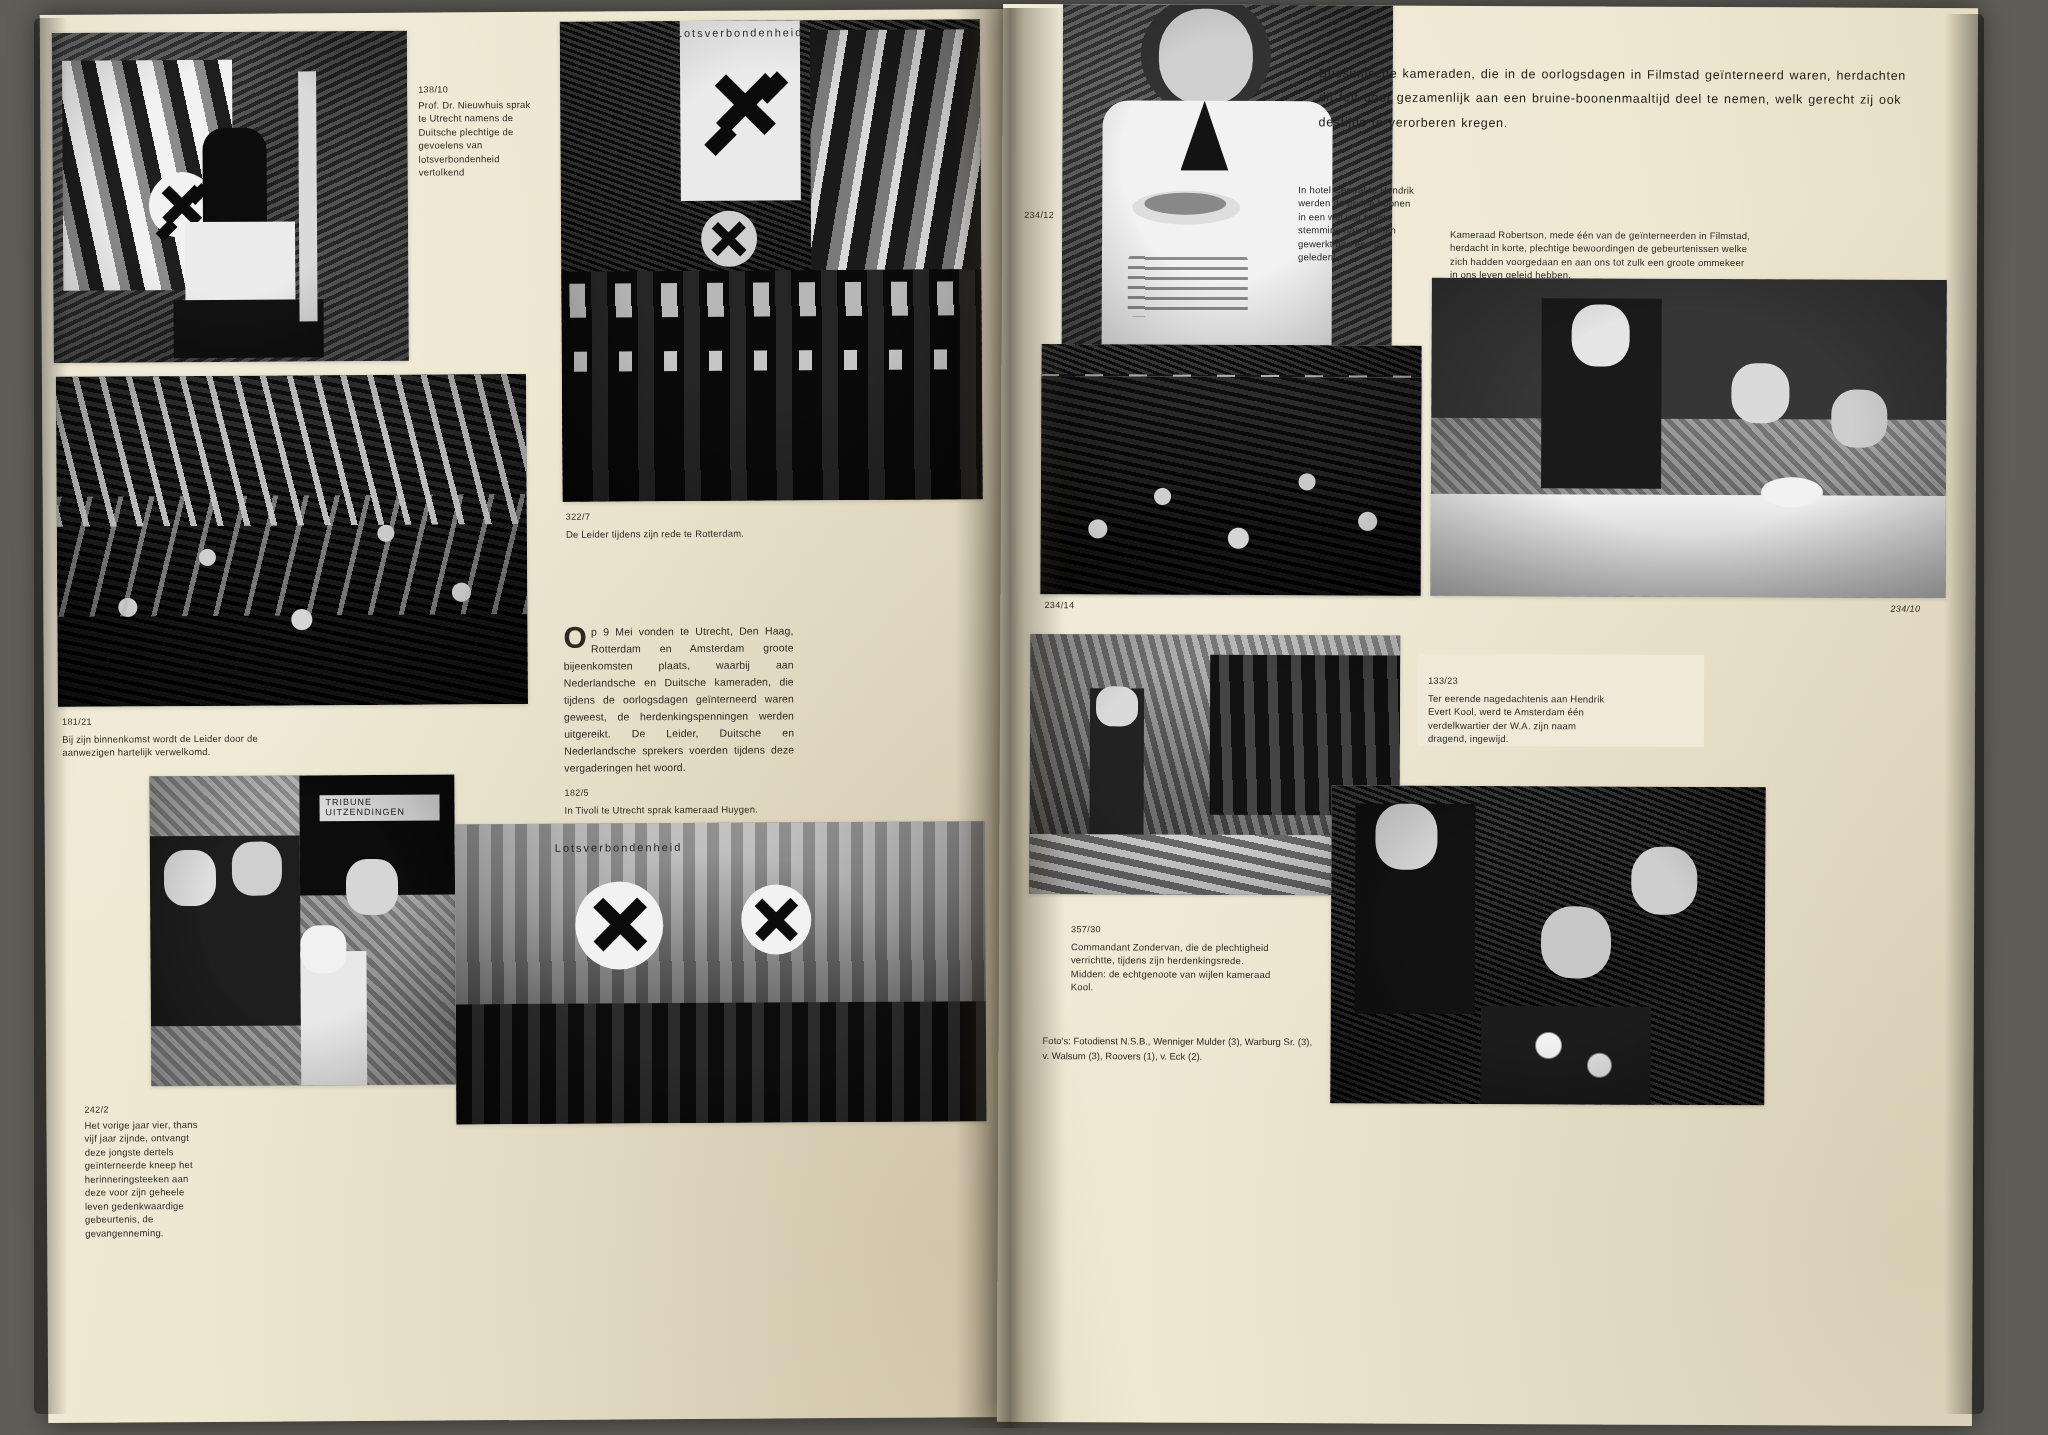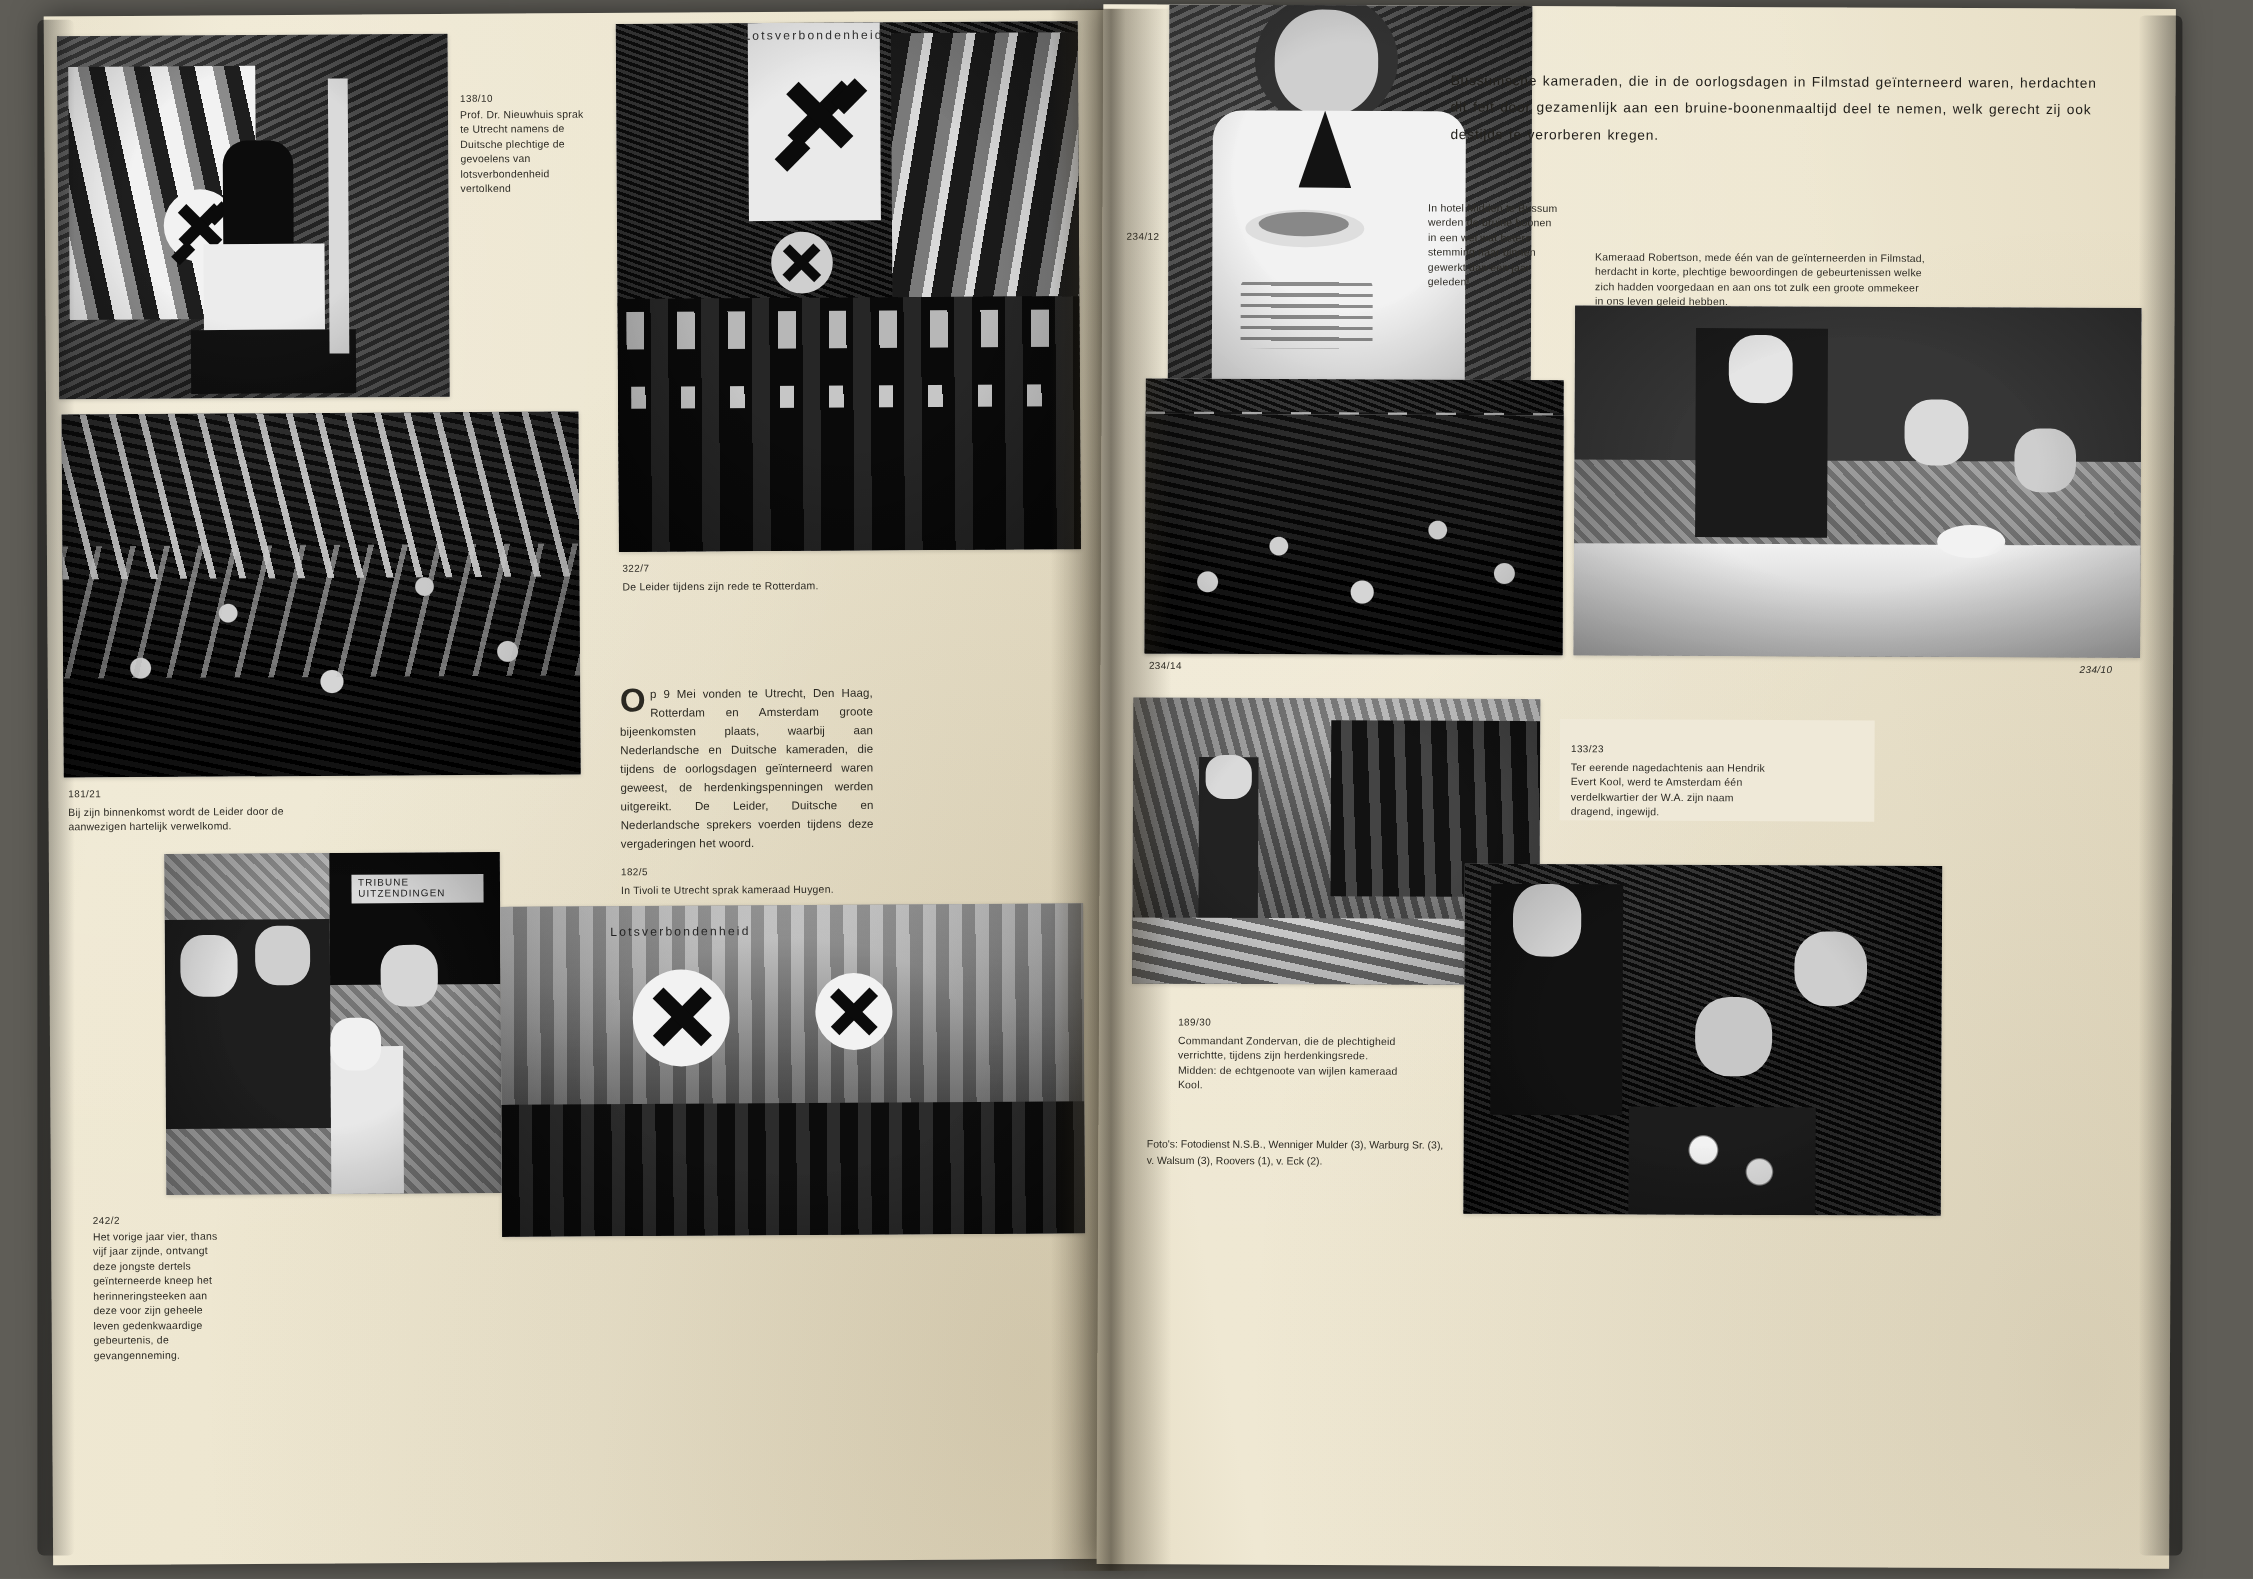--- a/index.html
+++ b/index.html
@@ -197,21 +197,21 @@
       <div style="position:absolute;left:96px;top:4px;width:94px;height:96px;background:#cfc9b8;border-radius:46%;"></div>
       <div style="position:absolute;left:40px;top:96px;width:230px;height:250px;background:#efe9da;border-radius:26px 26px 0 0;"></div>
       <div style="position:absolute;left:118px;top:96px;width:48px;height:70px;background:#1c1b18;clip-path:polygon(50% 0,100% 100%,0 100%);"></div>
       <div style="position:absolute;left:70px;top:186px;width:108px;height:34px;background:#ddd7c6;border-radius:50%;"></div>
       <div style="position:absolute;left:82px;top:188px;width:82px;height:22px;background:#8a877d;border-radius:50%;"></div>
       <div style="position:absolute;left:66px;top:250px;width:120px;height:62px;
            background:repeating-linear-gradient(0deg,#efe9da 0 7px,#8d8a80 7px 10px);border-radius:6px;"></div>
       <div class="vig"></div>
     </div>
     <div class="capnum" style="left:22px;top:206px;">234/12</div>
-    <div class="cap" style="left:296px;top:178px;width:122px;">In hotel Midden te Bussum werden de bruine boonen in een wel wat betere stemming naar binnen gewerkt dan een jaar geleden!</div>
+    <div class="cap" style="left:296px;top:178px;width:122px;">In hotel Central te Hendrik werden de bruine boonen in een wel wat betere stemming naar binnen gewerkt dan een jaar geleden!</div>
 
     <div class="lead" style="left:316px;top:56px;width:590px;">Bussumsche kameraden, die in de oorlogsdagen in Filmstad geïnterneerd waren, herdachten dit feit door gezamenlijk aan een bruine-boonenmaaltijd deel te nemen, welk gerecht zij ook destijds te verorberen kregen.</div>
 
     <div class="photo" style="left:40px;top:340px;width:380px;height:250px;">
       <div class="ink tex-dark"></div>
       <div style="position:absolute;left:0;top:30px;width:380px;height:120px;
            background:repeating-linear-gradient(90deg,#cfc9b8 0 18px,#1d1c19 18px 44px);opacity:.85;"></div>
       <div style="position:absolute;left:0;top:160px;width:380px;height:90px;background:#141413;"></div>
       <div class="vig"></div>
     </div>
@@ -240,21 +240,21 @@
     <div class="photo" style="left:30px;top:630px;width:370px;height:260px;">
       <div class="ink tex-street"></div>
       <div style="position:absolute;left:180px;top:20px;width:190px;height:160px;
            background:repeating-linear-gradient(88deg,#1b1a17 0 14px,#4b4941 14px 24px);"></div>
       <div style="position:absolute;left:60px;top:54px;width:54px;height:170px;background:#2a2923;"></div>
       <div style="position:absolute;left:66px;top:52px;width:42px;height:40px;background:#d9d3c2;border-radius:40%;"></div>
       <div style="position:absolute;left:0;top:200px;width:370px;height:60px;
            background:repeating-linear-gradient(12deg,#cdc7b6 0 7px,#6e6b62 7px 14px);"></div>
       <div class="vig"></div>
     </div>
-    <div class="capnum" style="left:72px;top:920px;">189/30</div>
+    <div class="capnum" style="left:72px;top:920px;">357/30</div>
     <div class="cap" style="left:72px;top:936px;width:200px;">Commandant Zondervan, die de plechtigheid verrichtte, tijdens zijn herdenkingsrede. Midden: de echtgenoote van wijlen kameraad Kool.</div>
 
     <div class="whitebox" style="left:418px;top:648px;width:286px;height:92px;"></div>
     <div class="capnum" style="left:428px;top:670px;">133/23</div>
     <div class="cap" style="left:428px;top:686px;width:190px;">Ter eerende nagedachtenis aan Hendrik Evert Kool, werd te Amsterdam één verdelkwartier der W.A. zijn naam dragend, ingewijd.</div>
 
     <div class="photo" style="left:622px;top:790px;width:108px;height:112px;">
       <div class="ink tex-portrait"></div>
     </div>
 

